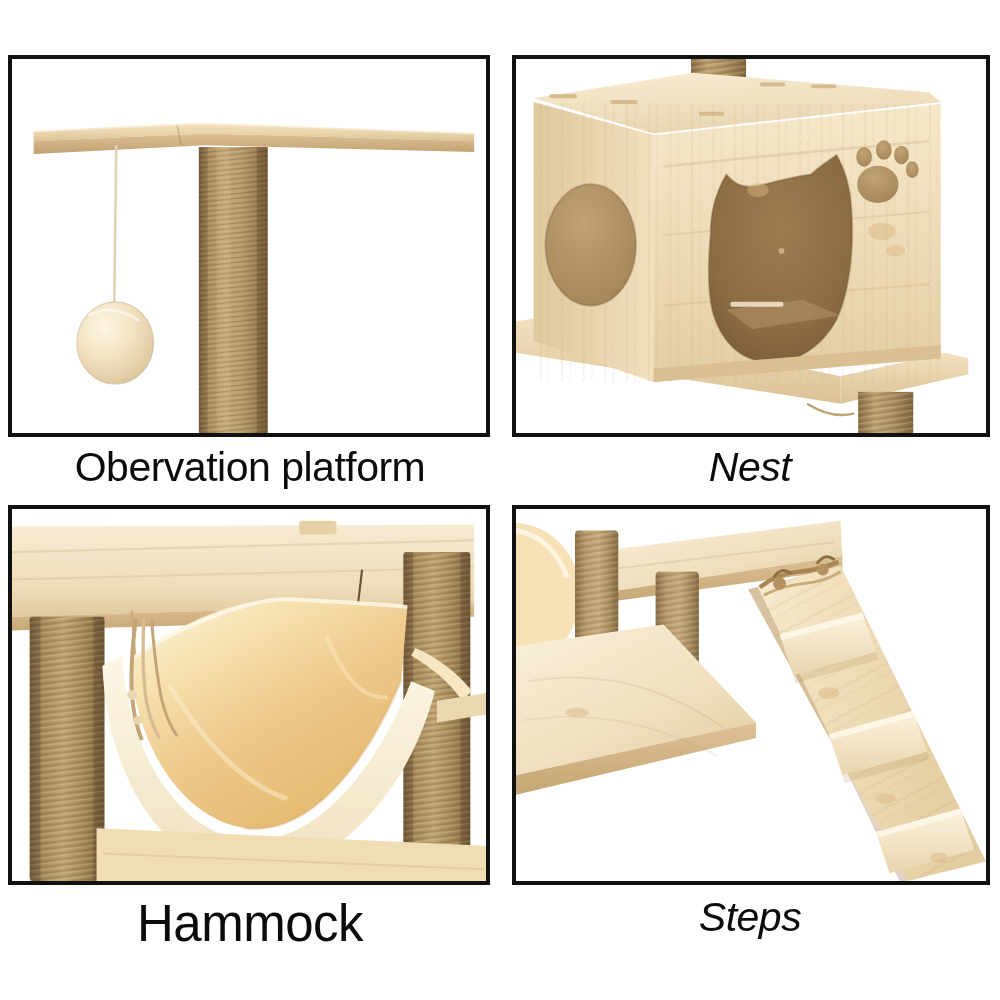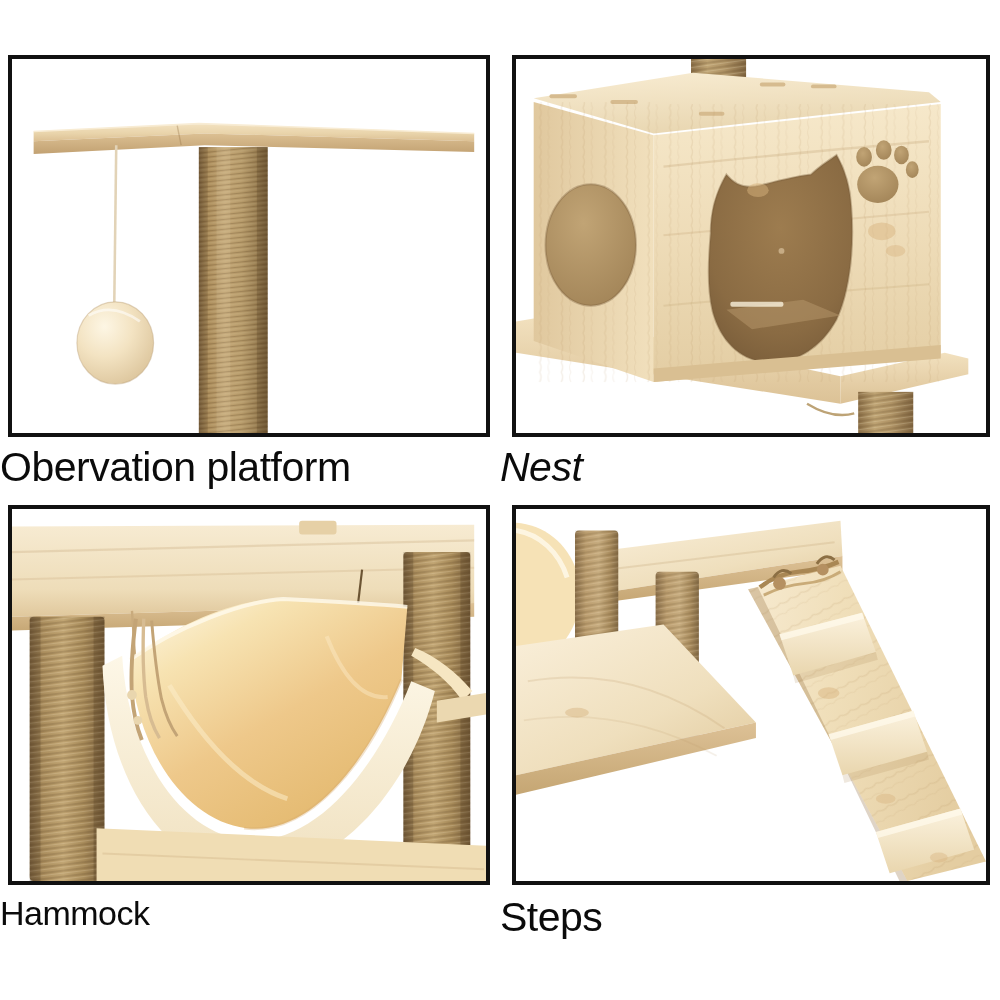--- a/index.html
+++ b/index.html
@@ -42,30 +42,30 @@
   }
   .stage {
     position: absolute;
     inset: 0;
     background: #ffffff;
   }
 
   .caption {
     position: absolute;
     width: 100%;
-    text-align: left;
+    text-align: center;
     color: #0b0b0b;
     font-weight: 400;
     letter-spacing: -0.5px;
     white-space: nowrap;
   }
   .cap-tl { left: 0;    top: 444px; width: 500px; font-size: 41px; }
   .cap-tr { left: 500px;top: 444px; width: 500px; font-size: 41px; font-style: italic; }
-  .cap-bl { left: 0;    top: 894px; width: 500px; font-size: 34px; }
-  .cap-br { left: 500px;top: 894px; width: 500px; font-size: 41px; }
+  .cap-bl { left: 0;    top: 894px; width: 500px; font-size: 51px; }
+  .cap-br { left: 500px;top: 894px; width: 500px; font-size: 41px; font-style: italic; }
 </style>
 </head>
 <body>
 
 <div id="page">
 
   <div class="cell cell-tl">
     <div class="panel">
       <div class="stage">
         <svg viewBox="0 0 482 382" width="100%" height="100%" preserveAspectRatio="none">

